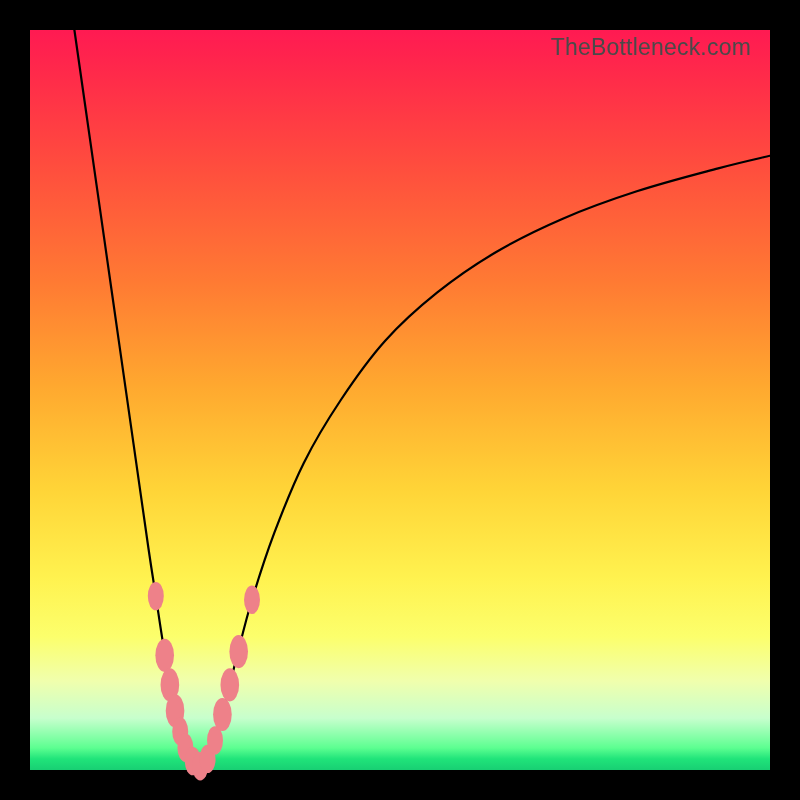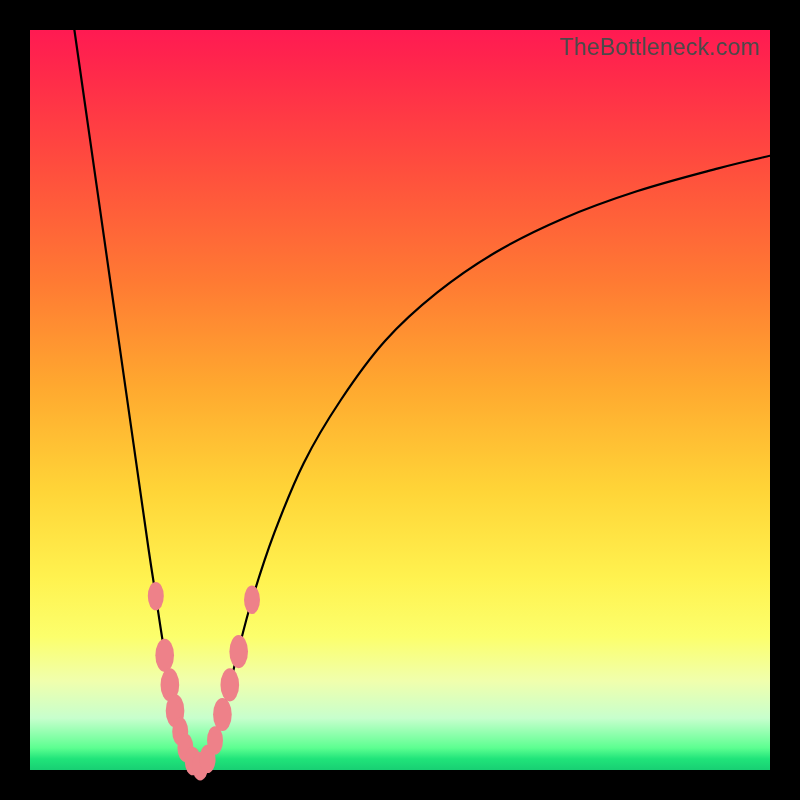--- a/index.html
+++ b/index.html
@@ -37,21 +37,21 @@
       #f0ffad 88%,
       #c7ffcd 93%,
       #5dff91 97%,
       #20e47a 98.5%,
       #18cf73 100%
     );
   }
   .watermark {
     position: absolute;
     top: 4px;
-    right: 10px;
+    right: 19px;
     color: #4a4a4a;
     font-size: 23px;
     font-weight: 500;
     letter-spacing: 0.2px;
     user-select: none;
   }
   svg.curve {
     position: absolute;
     left: 0; top: 0;
     width: 740px; height: 740px;

